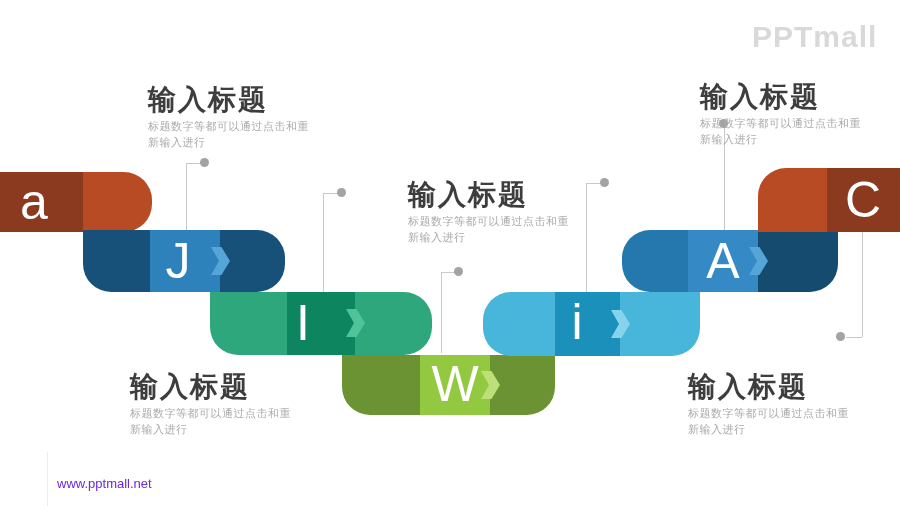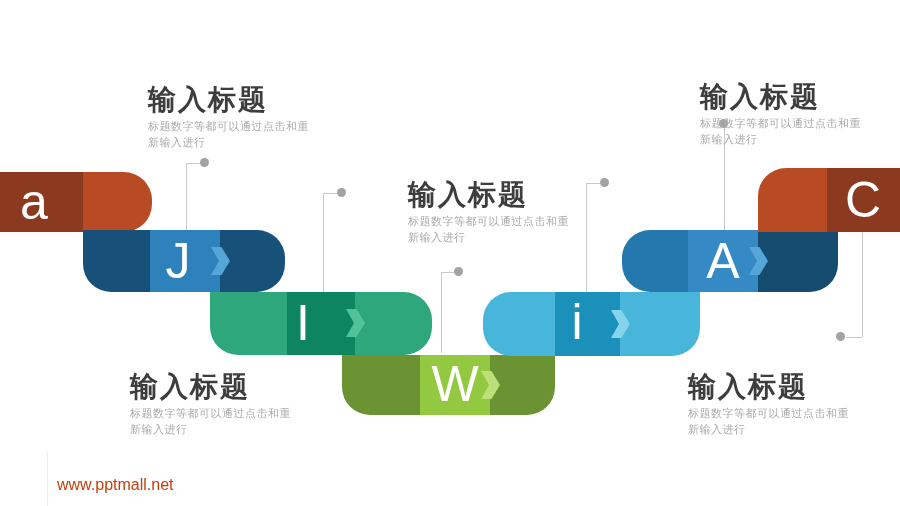--- a/index.html
+++ b/index.html
@@ -19,28 +19,29 @@
   .hline{position:absolute;height:1px;background:#c9c9c9;z-index:5;}
   .dot{position:absolute;width:9px;height:9px;border-radius:50%;background:#a3a3a3;z-index:5;}
 
   
   .title-group{position:absolute;z-index:20;}
   .tg-heading{font-size:28px;font-weight:bold;color:#3d3d3d;letter-spacing:2px;line-height:23px;}
   .tg-sub{margin-top:7px;font-size:11px;color:#ababab;letter-spacing:.5px;line-height:16px;}
 
   .logo{position:absolute;left:752px;top:20px;z-index:20;font-size:30px;font-weight:bold;
         color:#d9d9d9;letter-spacing:1px;}
-  .watermark{position:absolute;left:57px;top:476px;z-index:20;font-size:16px;color:#c2410c;}
+  .watermark{position:absolute;left:57px;top:476px;z-index:20;font-size:13px;color:#6d28d9;}
   .edge-rule{position:absolute;left:47px;top:452px;width:1px;height:54px;background:#ededed;}
 </style>
 </head>
 <body>
 
 <div class="stage">
 
+  <div class="logo">PPTmall</div>
   <div class="edge-rule"></div>
   <div class="watermark">www.pptmall.net</div>
 
   <div>
     <div class="vline" style="left:186px;top:163px;height:67px;"></div>
     <div class="hline" style="left:186px;top:163px;width:15px;"></div>
     <div class="dot" style="left:200px;top:158px;"></div>
   </div>
   <div>
     <div class="vline" style="left:323px;top:193px;height:100px;"></div>

